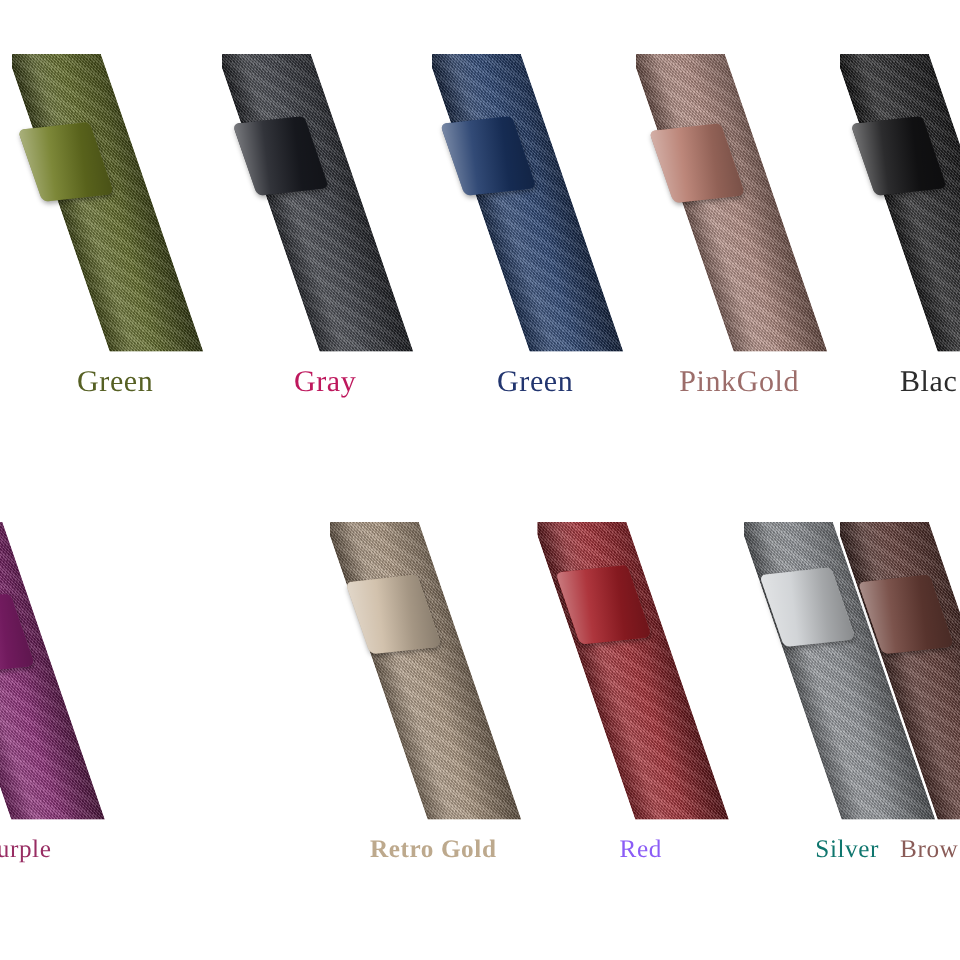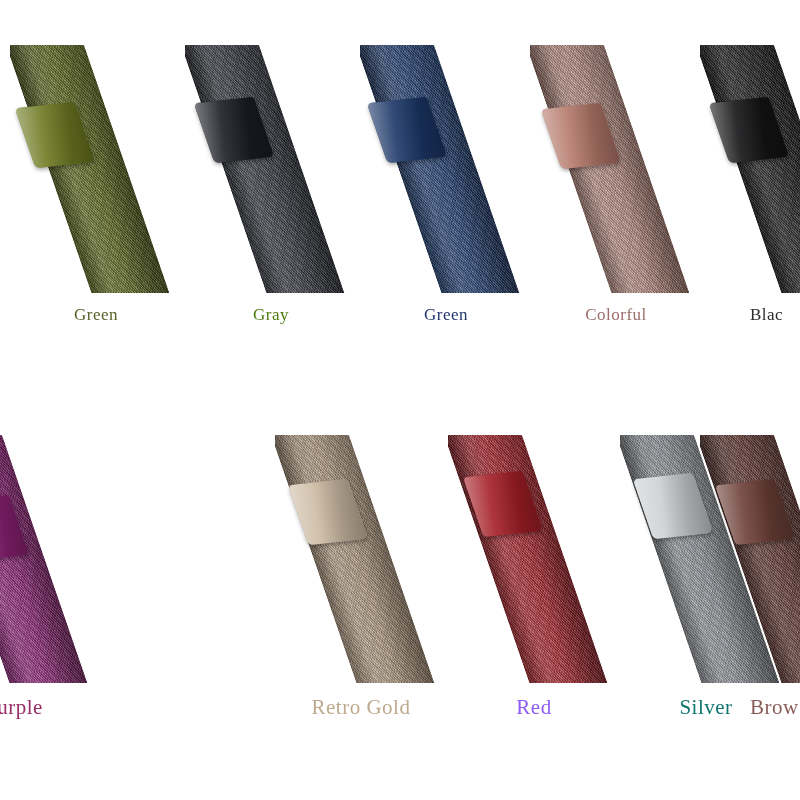--- a/index.html
+++ b/index.html
@@ -83,21 +83,21 @@
   }
 
   
   .label{
     position:absolute;
     top:305px;
     left:0;
     width:172px;
     text-align:center;
     font-family:"Liberation Serif", serif;
-    font-size:17px;
+    font-size:25px;
     letter-spacing:.5px;
     white-space:nowrap;
   }
   .label.row2{font-size:21px;}
 </style>
 </head>
 <body>
 
 <div id="stage">
   <div class="swatch-row row-1">
@@ -118,21 +118,21 @@
         <div class="strap-clip">
           <div class="strap">
             <div class="strap-base" style="background: linear-gradient(100deg, rgb(29, 31, 37) 0%, rgb(51, 54, 62) 30%, rgb(51, 54, 62) 62%, rgb(29, 31, 37) 100%);"></div>
             <div class="mesh"></div>
             <div class="shade"></div>
           </div>
           <div class="clasp" style="left: 18px; top: 100px; transform: skewX(19deg) skewY(-6deg); background: rgb(27, 29, 36);">
             <div class="clasp-gloss"></div>
           </div>
         </div>
-        <div class="label" style="color: #4d7c0f;">Gray</div>
+        <div class="label" style="color: #be185d;">Gray</div>
       </div>
       <div class="swatch" style="left: 360px;">
         <div class="strap-clip">
           <div class="strap">
             <div class="strap-base" style="background: linear-gradient(100deg, rgb(18, 38, 75) 0%, rgb(31, 61, 114) 30%, rgb(31, 61, 114) 62%, rgb(18, 38, 75) 100%);"></div>
             <div class="mesh"></div>
             <div class="shade"></div>
           </div>
           <div class="clasp" style="left: 16px; top: 100px; transform: skewX(19deg) skewY(-6deg); background: rgb(27, 54, 103);">
             <div class="clasp-gloss"></div>
@@ -144,21 +144,21 @@
         <div class="strap-clip">
           <div class="strap">
             <div class="strap-base" style="background: linear-gradient(100deg, rgb(138, 98, 87) 0%, rgb(182, 139, 128) 30%, rgb(182, 139, 128) 62%, rgb(138, 98, 87) 100%);"></div>
             <div class="mesh"></div>
             <div class="shade"></div>
           </div>
           <div class="clasp" style="left: 20px; top: 106px; transform: skewX(19deg) skewY(-6deg); background: rgb(181, 121, 107);">
             <div class="clasp-gloss"></div>
           </div>
         </div>
-        <div class="label" style="color: rgb(156, 109, 106);">Colorful</div>
+        <div class="label" style="color: rgb(156, 109, 106);">PinkGold</div>
       </div>
       <div class="swatch" style="left: 700px;">
         <div class="strap-clip">
           <div class="strap">
             <div class="strap-base" style="background: linear-gradient(100deg, rgb(11, 11, 12) 0%, rgb(26, 26, 28) 30%, rgb(26, 26, 28) 62%, rgb(11, 11, 12) 100%);"></div>
             <div class="mesh"></div>
             <div class="shade"></div>
           </div>
           <div class="clasp" style="left: 18px; top: 100px; transform: skewX(19deg) skewY(-6deg); background: rgb(20, 20, 22);">
             <div class="clasp-gloss"></div>
@@ -185,21 +185,21 @@
         <div class="strap-clip">
           <div class="strap">
             <div class="strap-base" style="background: linear-gradient(100deg, rgb(133, 112, 90) 0%, rgb(177, 154, 129) 30%, rgb(177, 154, 129) 62%, rgb(133, 112, 90) 100%);"></div>
             <div class="mesh"></div>
             <div class="shade"></div>
           </div>
           <div class="clasp" style="left: 22px; top: 92px; transform: skewX(19deg) skewY(-6deg); background: rgb(205, 187, 164);">
             <div class="clasp-gloss"></div>
           </div>
         </div>
-        <div class="label row2" style="color: rgb(189, 169, 141);">Retro Gold</div>
+        <div class="label row2" style="color: rgb(189, 169, 141); font-weight: bold;">Retro Gold</div>
       </div>
       <div class="swatch" style="left: 448px;">
         <div class="strap-clip">
           <div class="strap">
             <div class="strap-base" style="background: linear-gradient(100deg, rgb(116, 19, 25) 0%, rgb(168, 34, 42) 30%, rgb(168, 34, 42) 62%, rgb(116, 19, 25) 100%);"></div>
             <div class="mesh"></div>
             <div class="shade"></div>
           </div>
           <div class="clasp" style="left: 24px; top: 84px; transform: skewX(19deg) skewY(-6deg); background: rgb(165, 31, 39);">
             <div class="clasp-gloss"></div>

